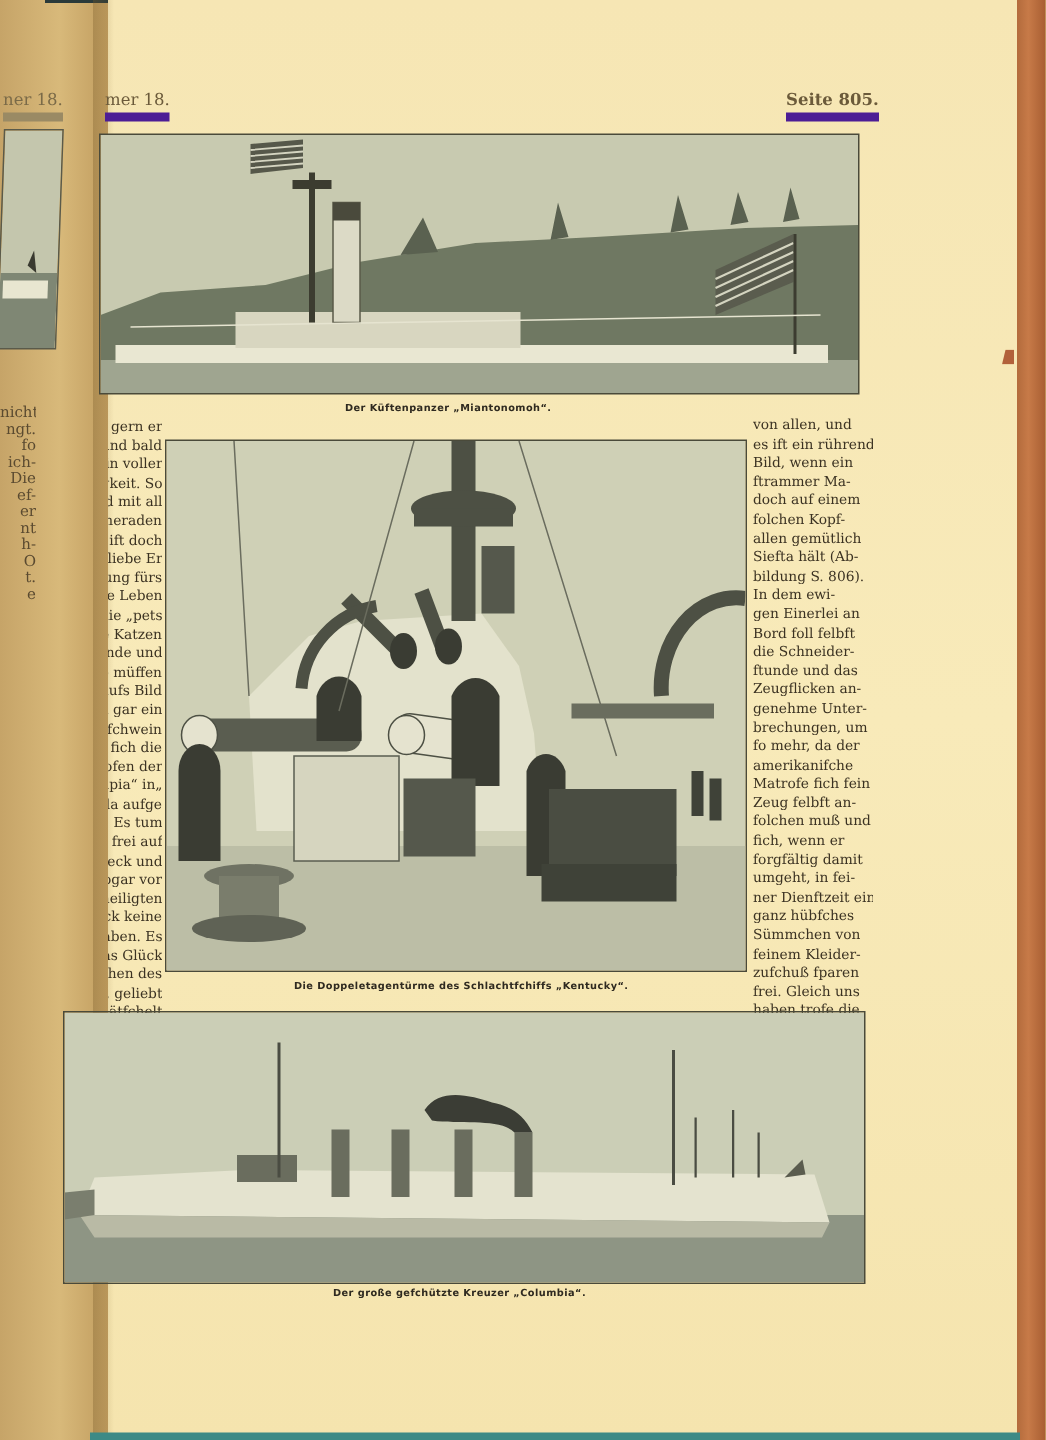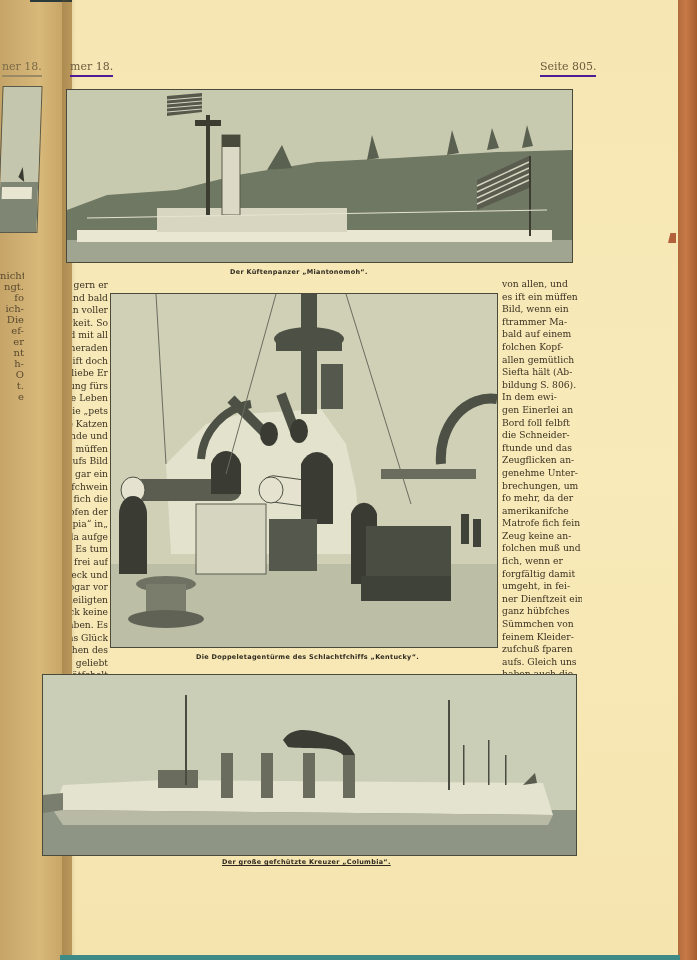--- a/index.html
+++ b/index.html
@@ -3,21 +3,21 @@
 <meta charset="utf-8">
 <style>
   html,body{margin:0;padding:0;}
   body{width:697px;height:960px;position:relative;overflow:hidden;background:#c9a56a;font-family:"DejaVu Serif",serif;}
   .left-page{position:absolute;left:0;top:0;width:72px;height:960px;background:linear-gradient(90deg,#c6a468 0%,#d8b97a 55%,#c19d5f 100%);}
   .gutter{position:absolute;left:62px;top:0;width:14px;height:960px;background:linear-gradient(90deg,rgba(120,90,40,0.35),rgba(120,90,40,0));}
   .page{position:absolute;left:72px;top:0;width:606px;height:960px;background:linear-gradient(180deg,#f6e6b4 0%,#f8eab9 50%,#f5e4ae 100%);}
   .spine{position:absolute;left:678px;top:0;width:19px;height:960px;background:linear-gradient(90deg,#b36b3c,#c77a48 40%,#a85e32);}
   .bottom-strip{position:absolute;left:60px;top:955px;width:620px;height:5px;background:#3d8a86;}
   .top-strip{position:absolute;left:30px;top:0;width:60px;height:2px;background:#2a3a3a;}
-  .runner{position:absolute;font-size:11px;color:#6b5a3a;border-bottom:2px solid #4c1d95;padding-bottom:2px;}
+  .runner{position:absolute;font-size:11px;color:#6b5a3a;border-bottom:6px solid #4c1d95;padding-bottom:2px;}
   .photo{position:absolute;border:1px solid #4a4a3a;overflow:hidden;}
   .photo svg{display:block;width:100%;height:100%;}
   .caption{position:absolute;font-family:"DejaVu Sans",sans-serif;font-size:6.5px;font-weight:bold;color:#2f2a20;white-space:nowrap;letter-spacing:0.3px;}
   .col{position:absolute;font-family:"DejaVu Serif",serif;font-size:9.2px;line-height:12.6px;color:#3b3222;}
   .col div{white-space:nowrap;overflow:hidden;}
   .col.right div{text-align:justify;}
   .left-col-frag{position:absolute;left:0;top:270px;width:24px;font-size:10px;line-height:11px;color:#5a4a30;font-family:"DejaVu Serif",serif;}
   .left-col-frag div{text-align:right;white-space:nowrap;overflow:hidden;}
   .left-photo{position:absolute;left:0;top:86px;width:38px;height:145px;border:1px solid #5a5a4a;overflow:hidden;transform:skewX(-2deg);}
   .spine-mark{position:absolute;left:668px;top:233px;width:8px;height:10px;background:#b2613a;clip-path:polygon(30% 0,100% 0,100% 100%,0 100%);}
@@ -52,21 +52,21 @@
 </div>
 <div class="runner" style="left:2px;top:60px;color:#7a6a48;border-color:#9a8a64;">ner 18.</div>
 
 <div class="page"></div>
 <div class="gutter"></div>
 <div class="spine"></div>
 <div class="spine-mark"></div>
 <div class="bottom-strip"></div>
 
 <div class="runner" style="left:70px;top:60px;">mer 18.</div>
-<div class="runner" style="left:540px;top:60px;">Seite 805.</div>
+<div class="runner" style="left:524px;top:60px;font-weight:bold;">Seite 805.</div>
 
 <div class="photo" style="left:66px;top:89px;width:505px;height:172px;">
   <svg viewBox="0 0 505 172" preserveAspectRatio="none">
     <rect width="505" height="172" fill="#c8cab0"></rect>
     <path d="M0 120 L40 105 L110 100 L170 85 L250 72 L330 68 L430 62 L505 60 L505 150 L0 150 Z" fill="#6f7862"></path>
     <path d="M200 80 L215 55 L225 78 Z M300 70 L305 45 L312 68 Z M380 65 L385 40 L392 63 Z M420 60 L425 38 L432 58 Z M455 58 L460 35 L466 56 Z" fill="#5a6150"></path>
     <rect x="0" y="150" width="505" height="22" fill="#9fa590"></rect>
     <rect x="10" y="140" width="475" height="12" fill="#e9e7d2"></rect>
     <rect x="90" y="118" width="190" height="24" fill="#d8d6c0"></rect>
     <rect x="155" y="45" width="18" height="80" fill="#dcdac6" stroke="#5a5a48"></rect>
@@ -151,51 +151,51 @@
     <path d="M45 0 L55 170 M165 0 L115 180 M235 0 L300 210" stroke="#6a6c5e" stroke-width="1"></path>
     <rect x="270" y="175" width="95" height="10" fill="#6a6d5e"></rect>
     <rect x="350" y="220" width="8" height="30" fill="#3f4238"></rect>
     <rect x="362" y="225" width="8" height="28" fill="#3f4238"></rect>
   </svg>
 </div>
 <div class="caption" style="left:196px;top:653px;">Die Doppeletagentürme des Schlachtfchiffs „Kentucky“.</div>
 
 <div class="col right" style="left:502px;top:278px;width:80px;">
   <div>von allen, und</div>
-  <div>es ift ein müffen</div>
+  <div>es ift ein rührend</div>
   <div>Bild, wenn ein</div>
   <div>ftrammer  Ma-</div>
-  <div>bald auf einem</div>
+  <div>doch auf einem</div>
   <div>folchen   Kopf-</div>
   <div>allen gemütlich</div>
   <div>Siefta hält (Ab-</div>
   <div>bildung S. 806).</div>
   <div>  In dem ewi-</div>
   <div>gen Einerlei an</div>
   <div>Bord foll felbft</div>
   <div>die  Schneider-</div>
   <div>ftunde und das</div>
   <div>Zeugflicken an-</div>
   <div>genehme Unter-</div>
   <div>brechungen, um</div>
   <div>fo mehr, da der</div>
   <div>amerikanifche</div>
   <div>Matrofe fich fein</div>
-  <div>Zeug  keine an-</div>
+  <div>Zeug  felbft an-</div>
   <div>folchen muß und</div>
   <div>fich,  wenn  er</div>
   <div>forgfältig damit</div>
   <div>umgeht,  in  fei-</div>
   <div>ner Dienftzeit ein</div>
   <div>ganz  hübfches</div>
   <div>Sümmchen von</div>
   <div>feinem  Kleider-</div>
   <div>zufchuß  fparen</div>
-  <div>aufs. Gleich uns</div>
-  <div>haben  auch  die</div>
+  <div>frei. Gleich uns</div>
+  <div>haben  trofe  die</div>
 </div>
 
 <div class="photo" style="left:42px;top:674px;width:533px;height:180px;">
   <svg viewBox="0 0 533 180" preserveAspectRatio="none">
     <rect width="533" height="180" fill="#cbceb6"></rect>
     <rect y="135" width="533" height="45" fill="#8e9584"></rect>
     <path d="M10 135 L20 110 L120 105 L500 108 L510 140 Z" fill="#e4e3cf"></path>
     <path d="M10 135 L510 140 L505 150 L20 150 Z" fill="#b9baa5"></path>
     <rect x="115" y="95" width="40" height="18" fill="#6a6d5e"></rect>
     <rect x="178" y="78" width="12" height="45" fill="#6a6d5e"></rect>
@@ -205,13 +205,13 @@
     <path d="M240 65 C250 50 270 55 285 60 C295 62 305 66 312 80 L300 80 C290 70 265 75 245 72 Z" fill="#3b3d35"></path>
     <rect x="142" y="20" width="2" height="90" fill="#4a4c42"></rect>
     <rect x="405" y="25" width="2" height="90" fill="#4a4c42"></rect>
     <rect x="420" y="70" width="1.5" height="40" fill="#4a4c42"></rect>
     <rect x="445" y="65" width="1.5" height="45" fill="#4a4c42"></rect>
     <rect x="462" y="80" width="1.5" height="30" fill="#4a4c42"></rect>
     <path d="M480 110 L492 98 L494 108 Z" fill="#5a5c4e"></path>
     <path d="M0 120 L20 118 L20 135 L0 138 Z" fill="#7a7e6e"></path>
   </svg>
 </div>
-<div class="caption" style="left:222px;top:858px;text-decoration:underline;">Der große gefchützte Kreuzer „Columbia“.</div>
+<div class="caption" style="left:222px;top:858px;">Der große gefchützte Kreuzer „Columbia“.</div>
 
 </body></html>

